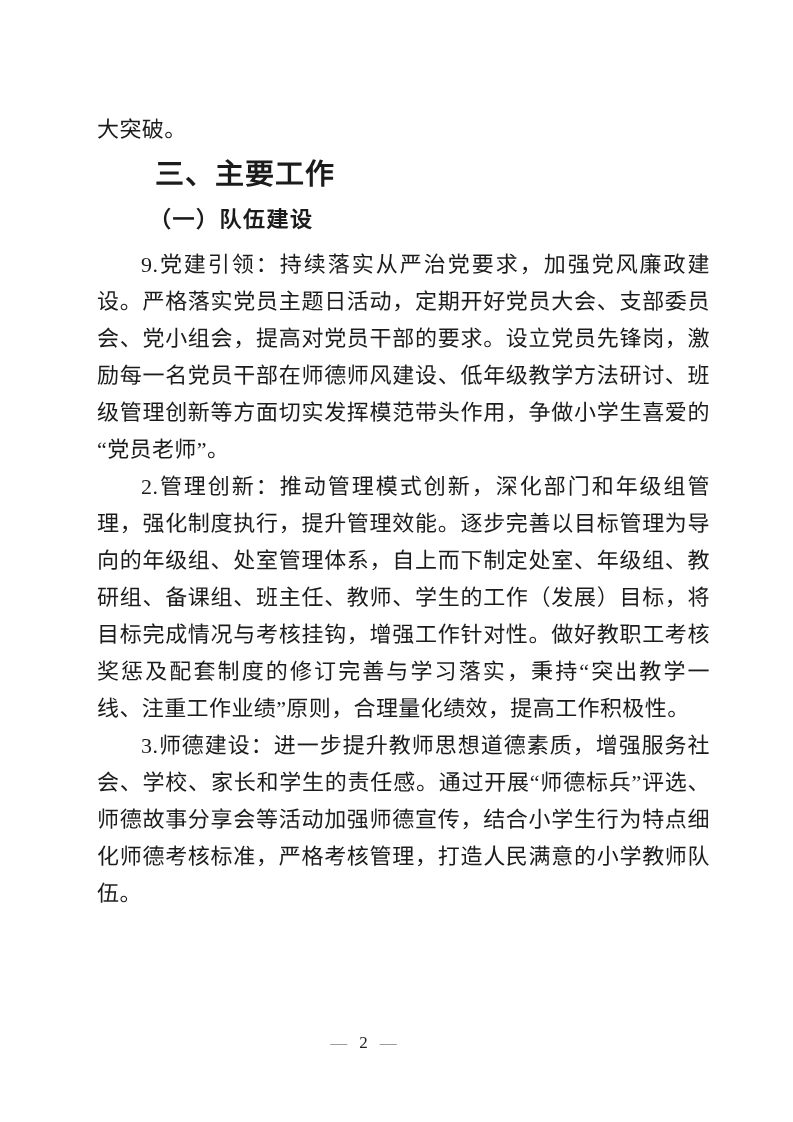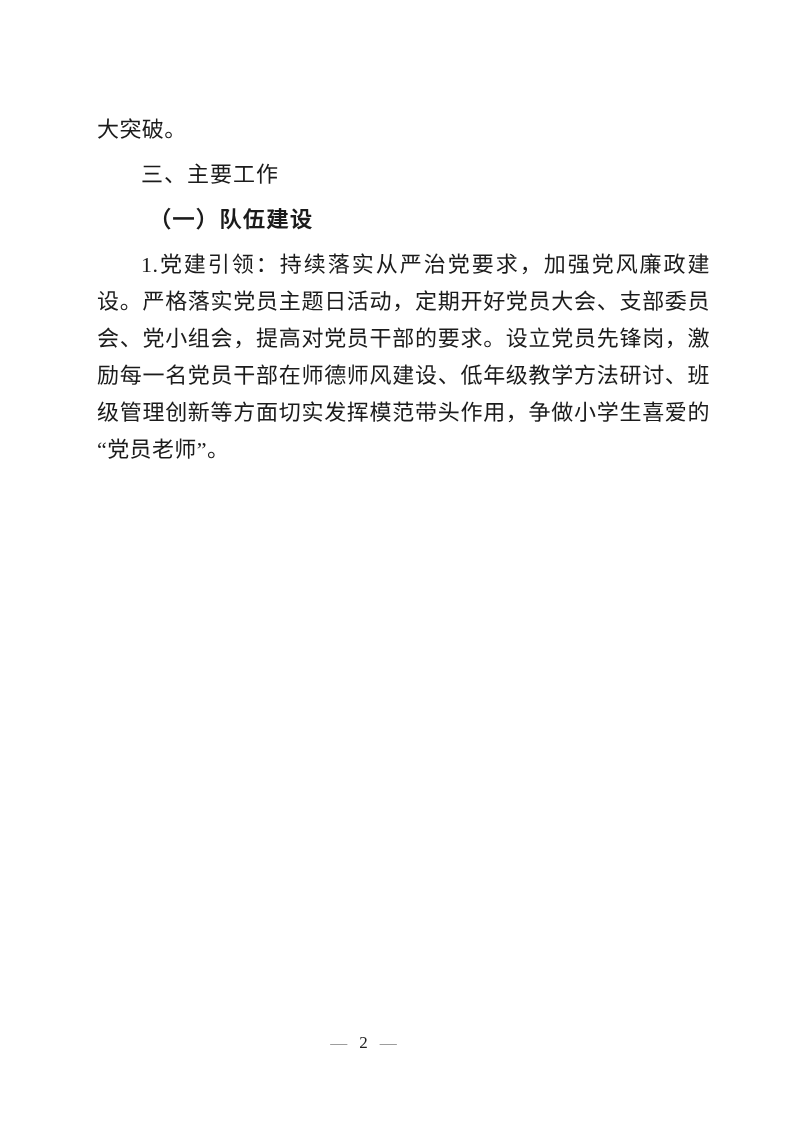--- a/index.html
+++ b/index.html
@@ -29,24 +29,24 @@
   .para {
     margin: 0;
     text-indent: 2em;
   }
   .cont-line {
     margin: 0;
     text-indent: 0;
   }
   .h1 {
     margin: 8px 0 0 0;
-    font-size: 22px;
+    font-size: 29px;
     line-height: 37px;
     text-indent: 2em;
-    font-weight: normal;
+    font-weight: bold;
     font-family: "Liberation Sans", sans-serif;
     letter-spacing: 1px;
   }
   .h2 {
     margin: 8px;
     font-size: 22px;
     line-height: 37px;
     text-indent: 2em;
     font-weight: 600;
     letter-spacing: 1.5px;
@@ -72,19 +72,21 @@
   }
 </style>
 </head>
 <body>
 
 <div class="page">
   <div class="content">
     <p class="cont-line">大突破。</p>
     <h3 class="h1">三、主要工作</h3>
     <h4 class="h2">（一）队伍建设</h4>
-    <p class="para">1.党建引领：持续落实从严治党要求，加强党风廉政建设。严格落实党员主题日活动，定期开好党员大会、支部委员会、党小组会，提高对党员干部的要求。设立党员先锋岗，激励每一名党员干部在师德师风建设、低年级教学方法研讨、班级管理创新等方面切实发挥模范带头作用，争做小学生喜爱的“党员老师”。</p>
+    <p class="para">9.党建引领：持续落实从严治党要求，加强党风廉政建设。严格落实党员主题日活动，定期开好党员大会、支部委员会、党小组会，提高对党员干部的要求。设立党员先锋岗，激励每一名党员干部在师德师风建设、低年级教学方法研讨、班级管理创新等方面切实发挥模范带头作用，争做小学生喜爱的“党员老师”。</p>
+    <p class="para">2.管理创新：推动管理模式创新，深化部门和年级组管理，强化制度执行，提升管理效能。逐步完善以目标管理为导向的年级组、处室管理体系，自上而下制定处室、年级组、教研组、备课组、班主任、教师、学生的工作（发展）目标，将目标完成情况与考核挂钩，增强工作针对性。做好教职工考核奖惩及配套制度的修订完善与学习落实，秉持“突出教学一线、注重工作业绩”原则，合理量化绩效，提高工作积极性。</p>
+    <p class="para">3.师德建设：进一步提升教师思想道德素质，增强服务社会、学校、家长和学生的责任感。通过开展“师德标兵”评选、师德故事分享会等活动加强师德宣传，结合小学生行为特点细化师德考核标准，严格考核管理，打造人民满意的小学教师队伍。</p>
   </div>
 
   <div class="footer">
     <span class="dash">—</span><span class="num">2</span><span class="dash">—</span>
   </div>
 </div>
 
 </body></html>

